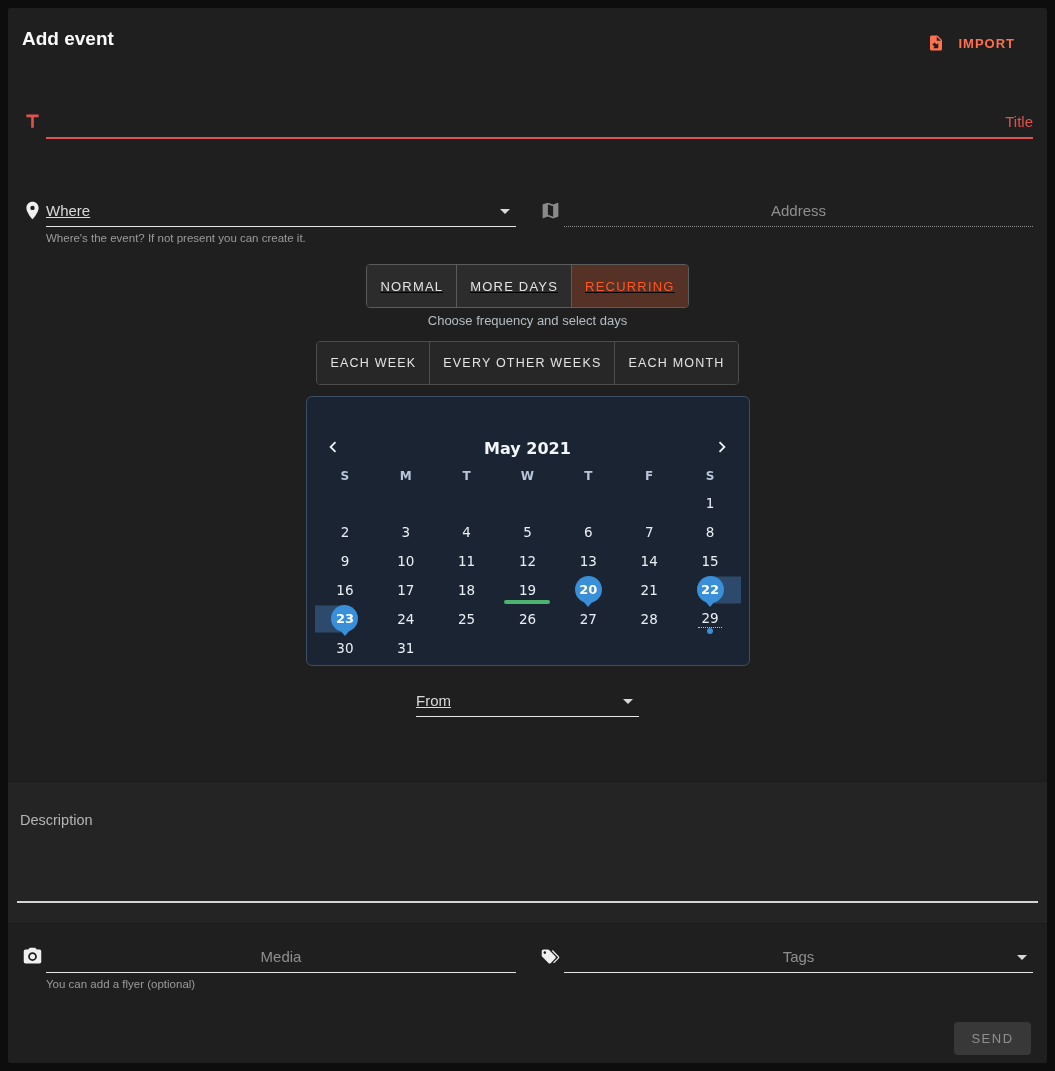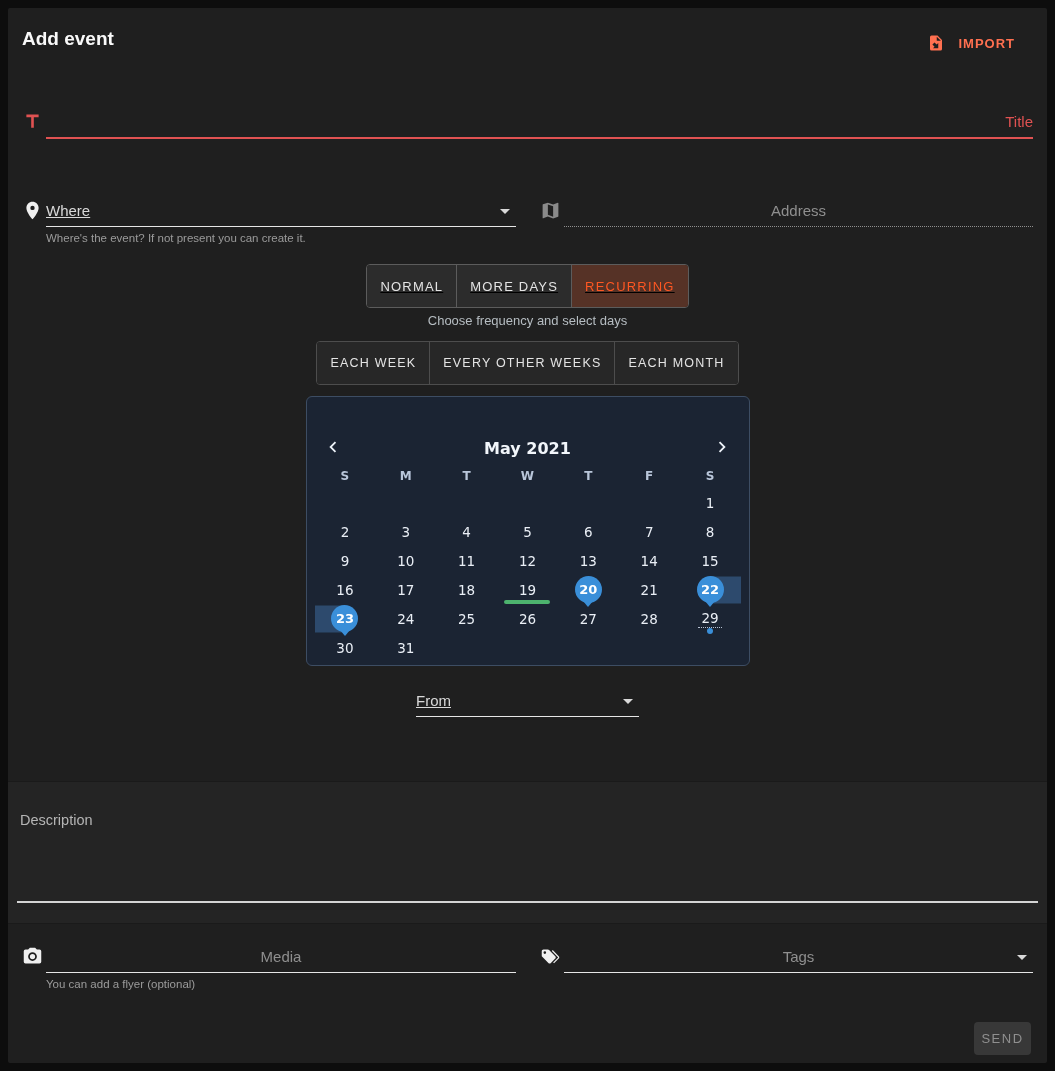--- a/index.html
+++ b/index.html
@@ -94,21 +94,21 @@
   .desc-band{position:absolute;left:0;right:0;top:773px;height:143px;background:#242424;
     border-top:1px solid #1a1a1a;border-bottom:1px solid #1a1a1a;box-sizing:border-box;cursor:text;}
   .desc-label{position:absolute;left:12px;top:30px;font-size:14.5px;color:#b5b5b5;}
   .desc-underline{position:absolute;left:9px;right:9px;bottom:20px;height:2px;background:#d4d4d4;}
   
   .media-field{position:absolute;left:14px;top:938px;width:494px;display:flex;}
   .media-field .icon24 svg{fill:#f0f0f0;}
   .tags-field{position:absolute;left:532px;right:14px;top:938px;display:flex;}
   .tags-field .icon24 svg{fill:#f0f0f0;}
   
-  .send-btn{position:absolute;right:16px;top:1014px;width:57px;height:33px;
+  .send-btn{position:absolute;right:16px;top:1014px;width:77px;height:33px;
     background:var(--send-bg);border:none;border-radius:4px;color:#8f8f8f;
     font-family:inherit;font-size:13px;letter-spacing:1.5px;cursor:pointer;}
 </style>
 </head>
 <body>
 
 <div class="card">
 
   <div class="hdr-title">Add event</div>
 

